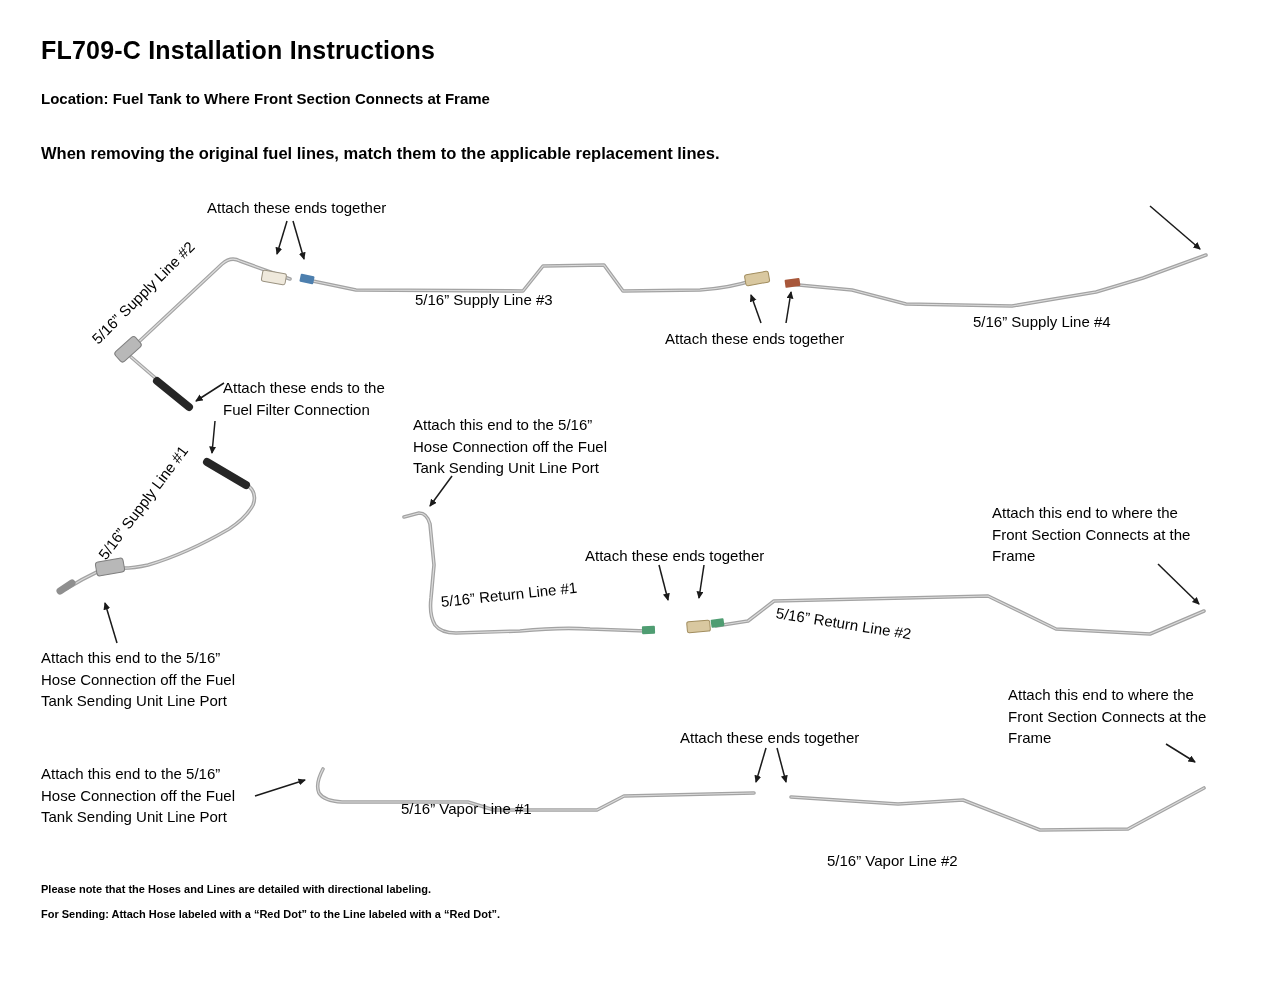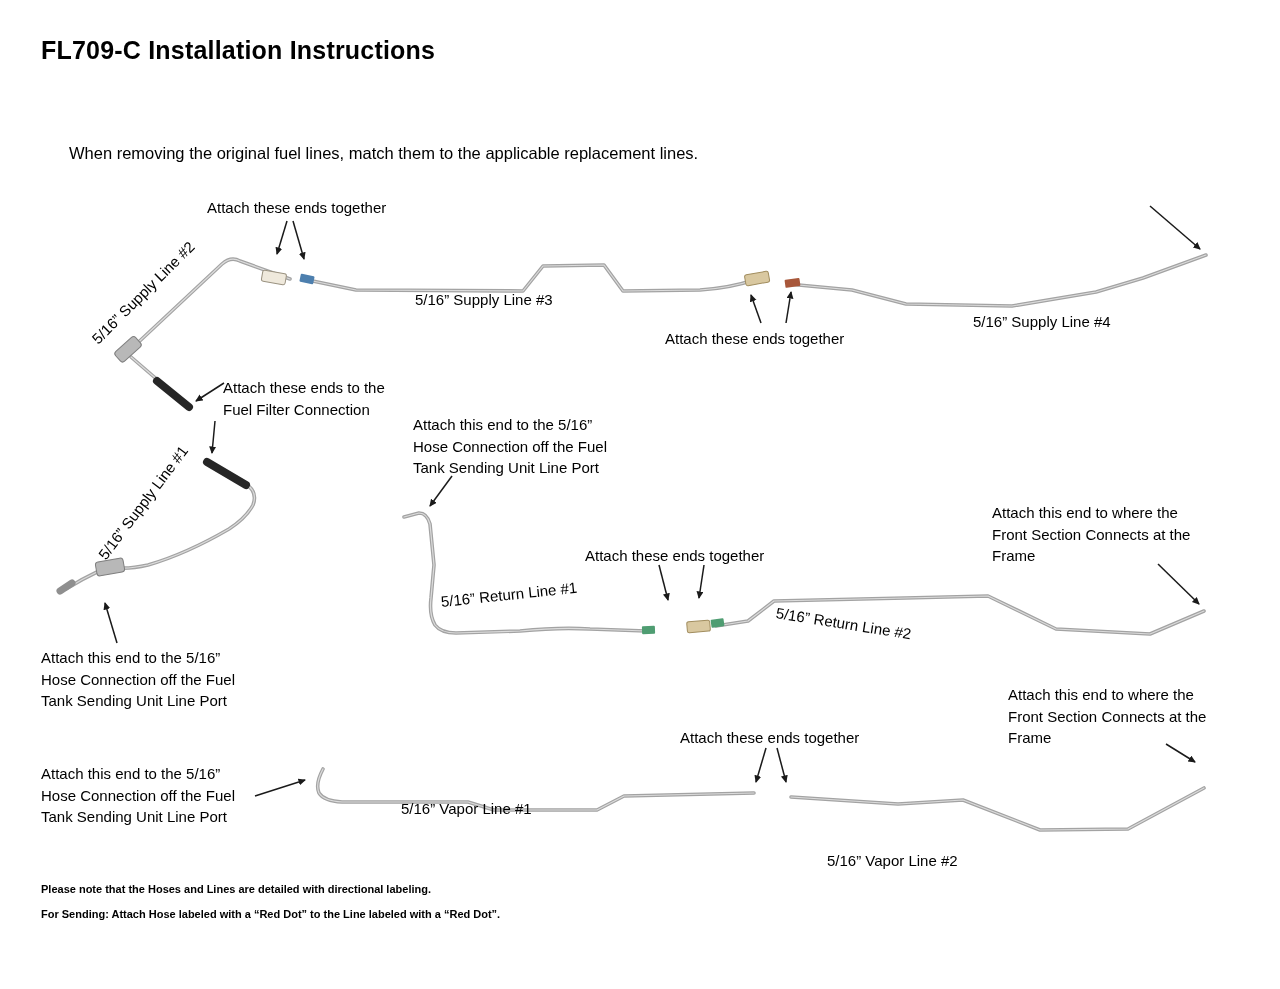--- a/index.html
+++ b/index.html
@@ -1,36 +1,37 @@
 <!DOCTYPE html>
 <html><head>
 <meta charset="utf-8">
 <style>
   * { margin:0; padding:0; box-sizing:border-box; }
   html,body { background:#ffffff; }
   body { font-family:"Liberation Sans", sans-serif; color:#000; }
   .page { position:relative; width:1280px; height:989px; background:#ffffff; overflow:hidden; }
   .title { position:absolute; left:41px; top:36px; font-size:25px; font-weight:bold; letter-spacing:0.2px; }
   .subtitle { position:absolute; left:41px; top:90px; font-size:15px; font-weight:bold; }
-  .intro { position:absolute; left:41px; top:144px; font-size:16.5px; font-weight:normal;margin-left:28px; }
+  .intro { position:absolute; left:41px; top:144px; font-size:16.5px; font-weight:bold; }
   .diagram { position:absolute; left:0; top:0; width:1280px; height:989px; }
   .anno { position:absolute; font-size:15px; line-height:21.5px; white-space:pre-line; }
   .linelabel { position:absolute; font-size:15px; white-space:nowrap; }
   .rot { text-align:center; }
   .footer { position:absolute; left:41px; top:877px; font-size:11px; font-weight:bold; line-height:25px; }
   .tube { fill:none; stroke:#a3a3a3; stroke-width:3.6; stroke-linecap:round; stroke-linejoin:round; }
   .tube-hi { fill:none; stroke:#dcdcdc; stroke-width:1.2; stroke-linecap:round; stroke-linejoin:round; }
   .arrow { stroke:#1a1a1a; stroke-width:1.5; fill:none; }
 </style>
 </head>
 <body>
 
 <div class="page">
 
   <h1 class="title">FL709-C Installation Instructions</h1>
+  <div class="subtitle">Location: Fuel Tank to Where Front Section Connects at Frame</div>
   <div class="intro">When removing the original fuel lines, match them to the applicable replacement lines.</div>
 
   <svg class="diagram" viewBox="0 0 1280 989" xmlns="http://www.w3.org/2000/svg">
     <defs>
       <marker id="ah" markerWidth="8" markerHeight="8" refX="6.5" refY="3.5" orient="auto" markerUnits="userSpaceOnUse">
         <path d="M0,0 L7.5,3.5 L0,7 Z" fill="#1a1a1a"></path>
       </marker>
       <path id="p-supply2" d="M 129 351 L 222 264 Q 231 256 240 261 L 290 279"></path>
       <path id="p-supply3" d="M 303 279 Q 332 285 356 290 L 523 291 L 543 266 L 604 265 L 623 291 L 700 290 Q 730 288 754 280"></path>
       <path id="p-supply4" d="M 788 284 L 852 290 L 906 304 L 1012 306 L 1096 292 L 1143 278 L 1206 255"></path>

